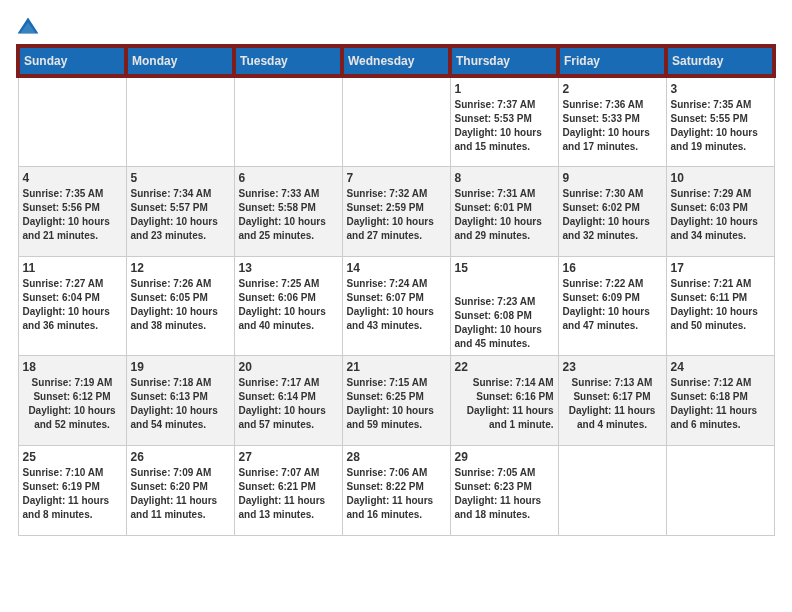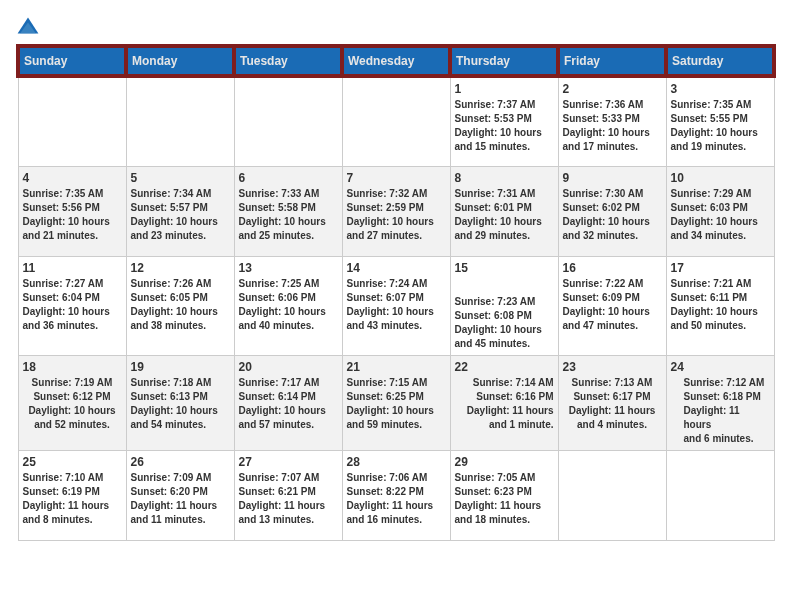--- a/index.html
+++ b/index.html
@@ -292,21 +292,21 @@
         </td>
         <td>
           <span class="day-num">23</span>
           <div class="day-info" style="white-space: pre-line; text-align: center;">Sunrise: 7:13 AM
 Sunset: 6:17 PM
 Daylight: 11 hours
 and 4 minutes.</div>
         </td>
         <td>
           <span class="day-num">24</span>
-          <div class="day-info" style="white-space: pre-line; margin-left: 13px;">Sunrise: 7:12 AM
+          <div class="day-info" style="white-space: pre-line;">Sunrise: 7:12 AM
 Sunset: 6:18 PM
 Daylight: 11 hours
 and 6 minutes.</div>
         </td>
       </tr>
       <tr>
         <td>
           <span class="day-num">25</span>
           <div class="day-info" style="white-space: pre-line;">Sunrise: 7:10 AM
 Sunset: 6:19 PM

